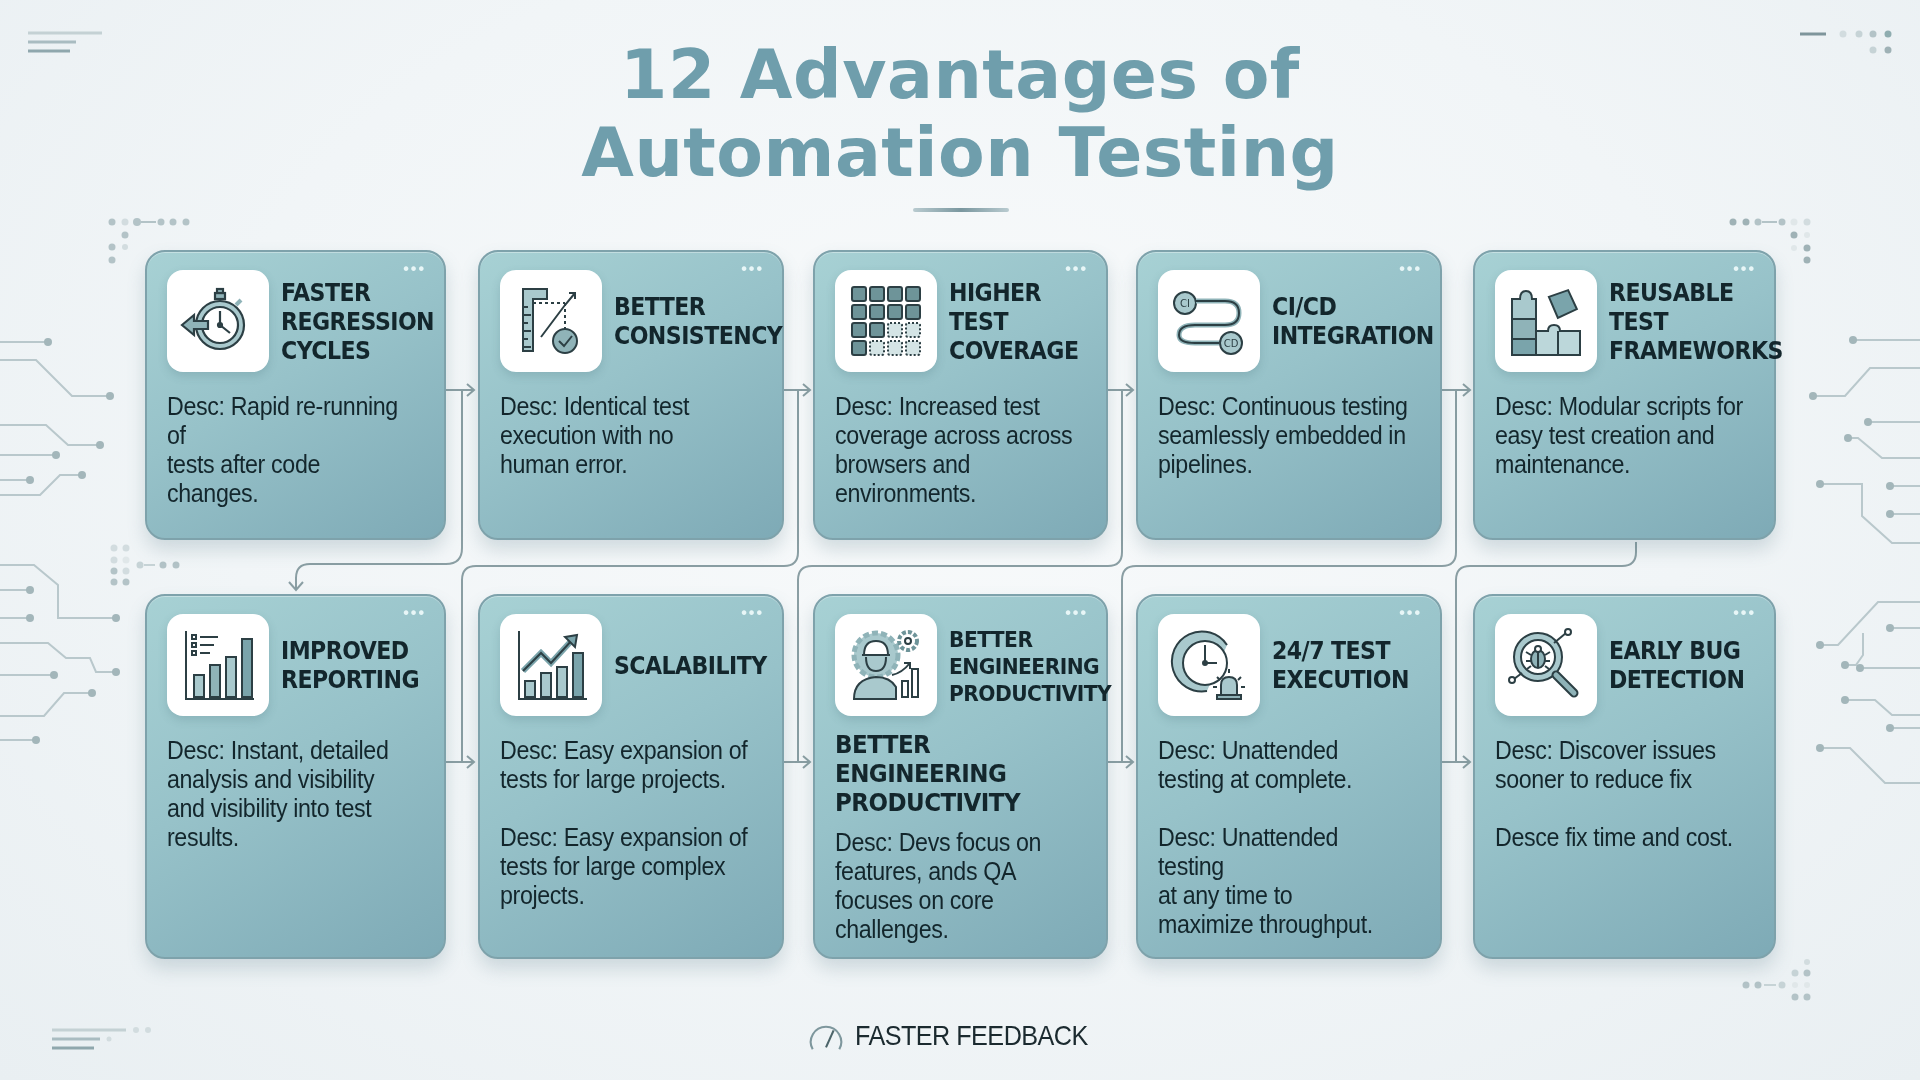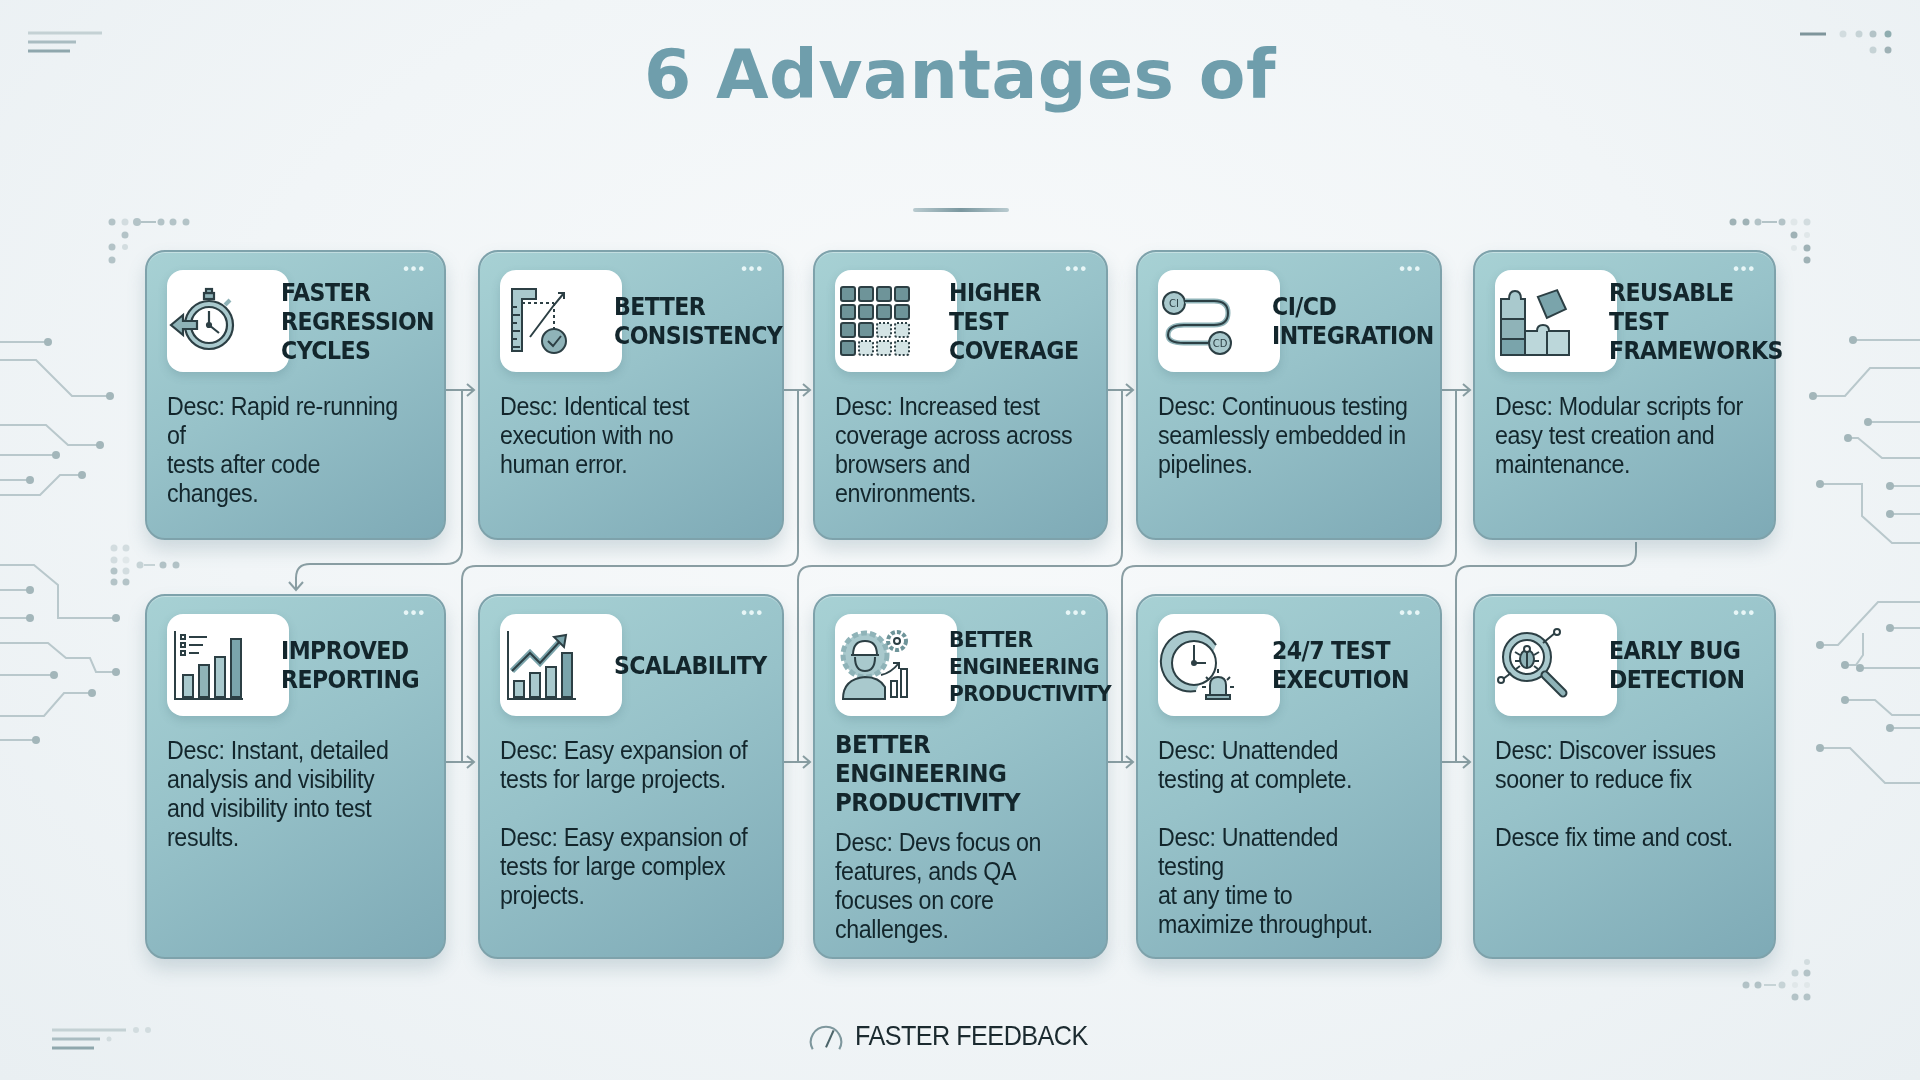--- a/index.html
+++ b/index.html
@@ -24,24 +24,24 @@
     border-radius: 20px;
     border: 2px solid #7ea2ab;
     background: linear-gradient(150deg, #a7d1d4 0%, #97c2c9 45%, #7eaab6 100%);
     box-shadow: 0 10px 18px rgba(80,120,130,0.22), inset 0 1px 0 rgba(255,255,255,0.35);
   }
   .card .dots {
     position: absolute; right: 18px; top: 12px; font-size: 16px; letter-spacing: 2px;
     color: #e8f6f7; line-height: 10px; font-weight: bold;
   }
   .card .icon-box {
-    position: absolute; left: 20px; top: 18px; width: 122px; height: 102px;
+    position: absolute; left: 20px; top: 18px; width: 102px; height: 102px;
     background: #ffffff; border-radius: 16px;
     box-shadow: 0 4px 10px rgba(60,100,110,0.2);
-    display: flex; align-items: center; justify-content: flex-start;
+    display: flex; align-items: center; justify-content: center;
   }
   .card .icon-box svg { width: 80px; height: 80px; }
   .card .head {
     position: absolute; left: 134px; right: 4px; top: 18px; height: 104px;
     display: flex; align-items: center;
     font-family: "DejaVu Sans", sans-serif; font-weight: bold;
     font-size: 24px; line-height: 29px; color: #13262c; letter-spacing: -0.6px;
     transform: scaleX(0.92); transform-origin: left center; white-space: pre-line;
   }
   .card .desc {
@@ -228,21 +228,22 @@
     <path d="M462 390 V548 Q462 564 446 564 H310 Q296 564 296 578 V590"></path>
     <path d="M289 582 L296 590 L303 582"></path>
     <path d="M462 762 V580 Q462 566 476 566 H784 Q798 566 798 552 V390"></path>
     <path d="M798 762 V580 Q798 566 812 566 H1108 Q1122 566 1122 552 V390"></path>
     <path d="M1122 762 V580 Q1122 566 1136 566 H1442 Q1456 566 1456 552 V390"></path>
     <path d="M1456 762 V580 Q1456 566 1470 566 H1622 Q1636 566 1636 552 V542"></path>
   </g>
 </svg>
 
 <h1 class="title">
-  <div>6 Advantages of</div>
+  <div>12 Advantages of</div>
+  <div>Automation Testing</div>
 </h1>
 <div class="title-underline"></div>
 
 <div class="card" style="left:145px; top:250px; width:301px; height:290px;">
   <span class="dots">•••</span>
   <div class="icon-box">
     <svg viewBox="0 0 80 80" fill="none" stroke="#2c3f44" stroke-width="2.2">
       <circle cx="42" cy="44" r="24" fill="#a9c9cd"></circle>
       <circle cx="42" cy="44" r="18" fill="#ffffff"></circle>
       <rect x="37" y="12" width="10" height="6" fill="#8fb3b8"></rect>

